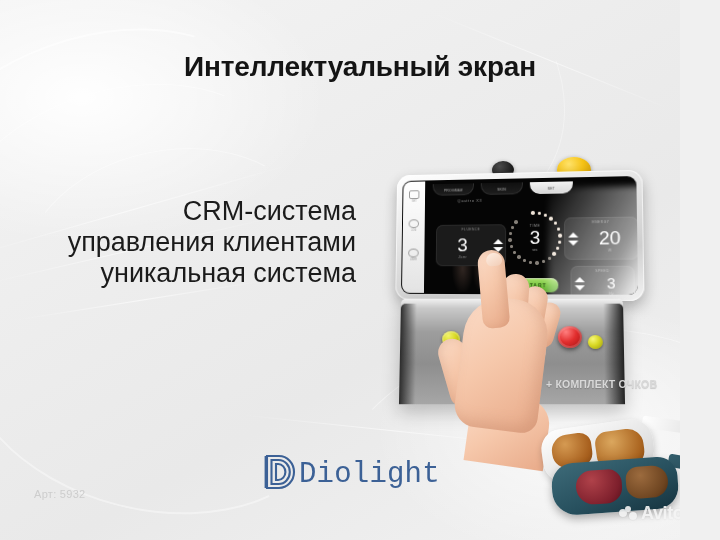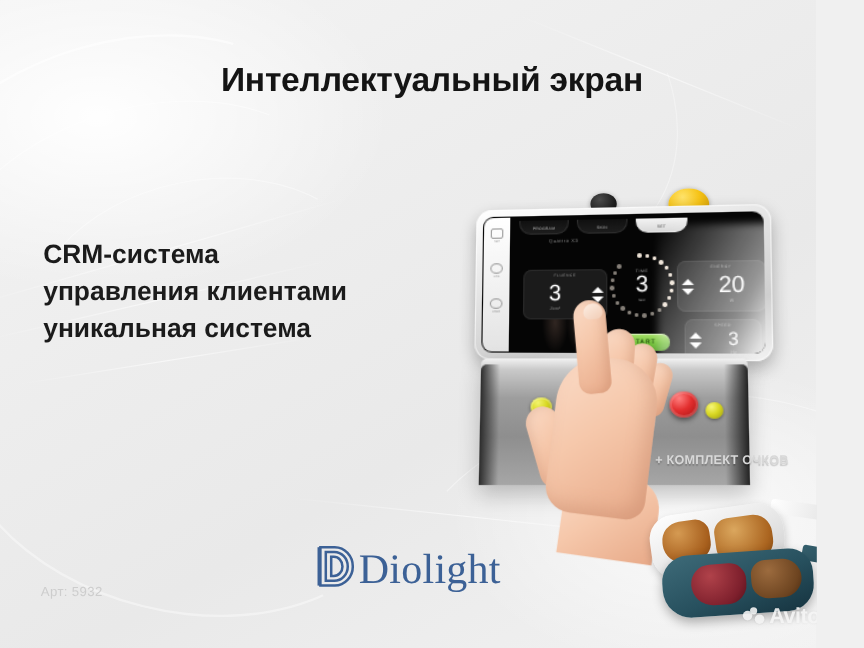--- a/index.html
+++ b/index.html
@@ -39,40 +39,40 @@
   #title {
     position:absolute; left:0; top:51px; width:720px;
     text-align:center;
     font-size:28px; font-weight:bold; color:#141414;
     letter-spacing:-0.2px;
   }
 
   
   #copy {
     position:absolute; left:36px; top:196px; width:320px;
-    text-align:left; color:#1b1b1b;
-    font-size:22px; line-height:31px; font-weight:700;
+    text-align:right; color:#1b1b1b;
+    font-size:27px; line-height:31px; font-weight:400;
   }
   #copy .ln { display:block; white-space:nowrap; }
 
   
   #art {
     position:absolute; left:34px; top:488px;
     font-size:11px; color:#cdcdcd; letter-spacing:.3px;
   }
 
   
   #logo {
     position:absolute; left:262px; top:452px;
     display:flex; align-items:flex-end; color:#3c6196;
   }
   #logo .mark { width:36px; height:40px; position:relative; margin-right:1px; }
   #logo .word {
-    font-family:Liberation Serif, serif;
-    font-size:35px; line-height:35px; color:#3c6196; letter-spacing:.2px;
+    font-family:Liberation Mono, monospace;
+    font-size:29px; line-height:35px; color:#3c6196; letter-spacing:.2px;
   }
 
   
   #device { position:absolute; left:384px; top:150px; width:336px; height:270px; }
 
   
   .dome {
     position:absolute; border-radius:50%;
     background:radial-gradient(circle at 35% 28%,#ffe36a 0%,#f6c316 48%,#c99406 100%);
     box-shadow:0 1px 4px rgba(0,0,0,.35);

